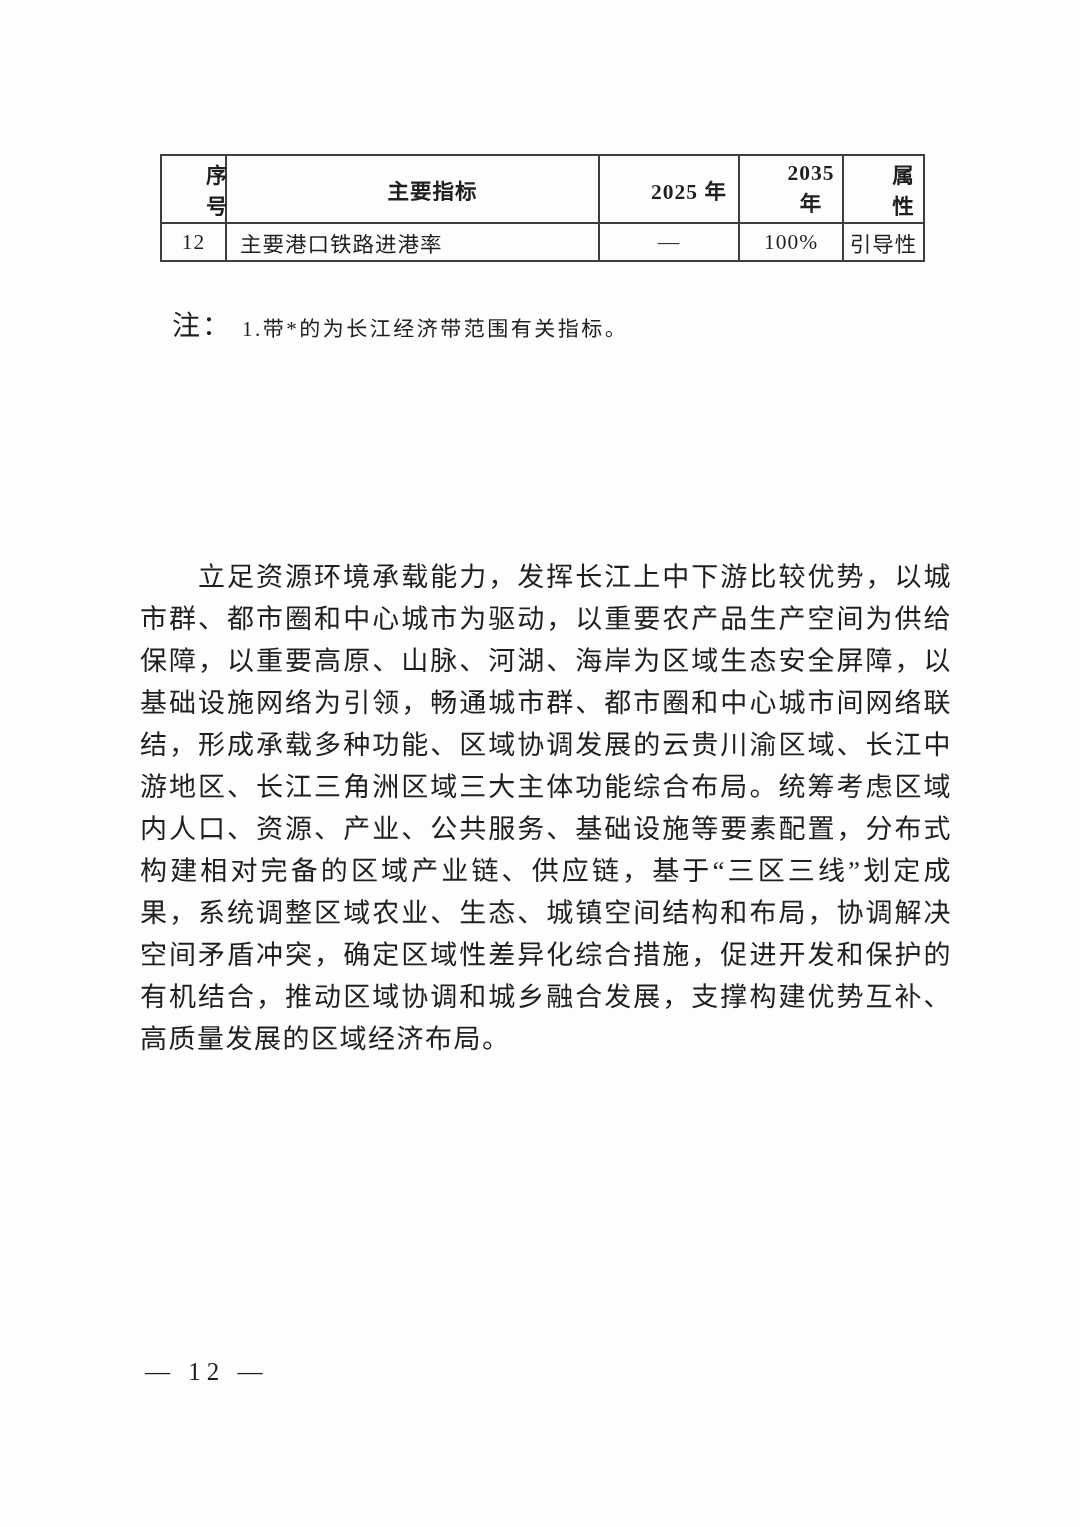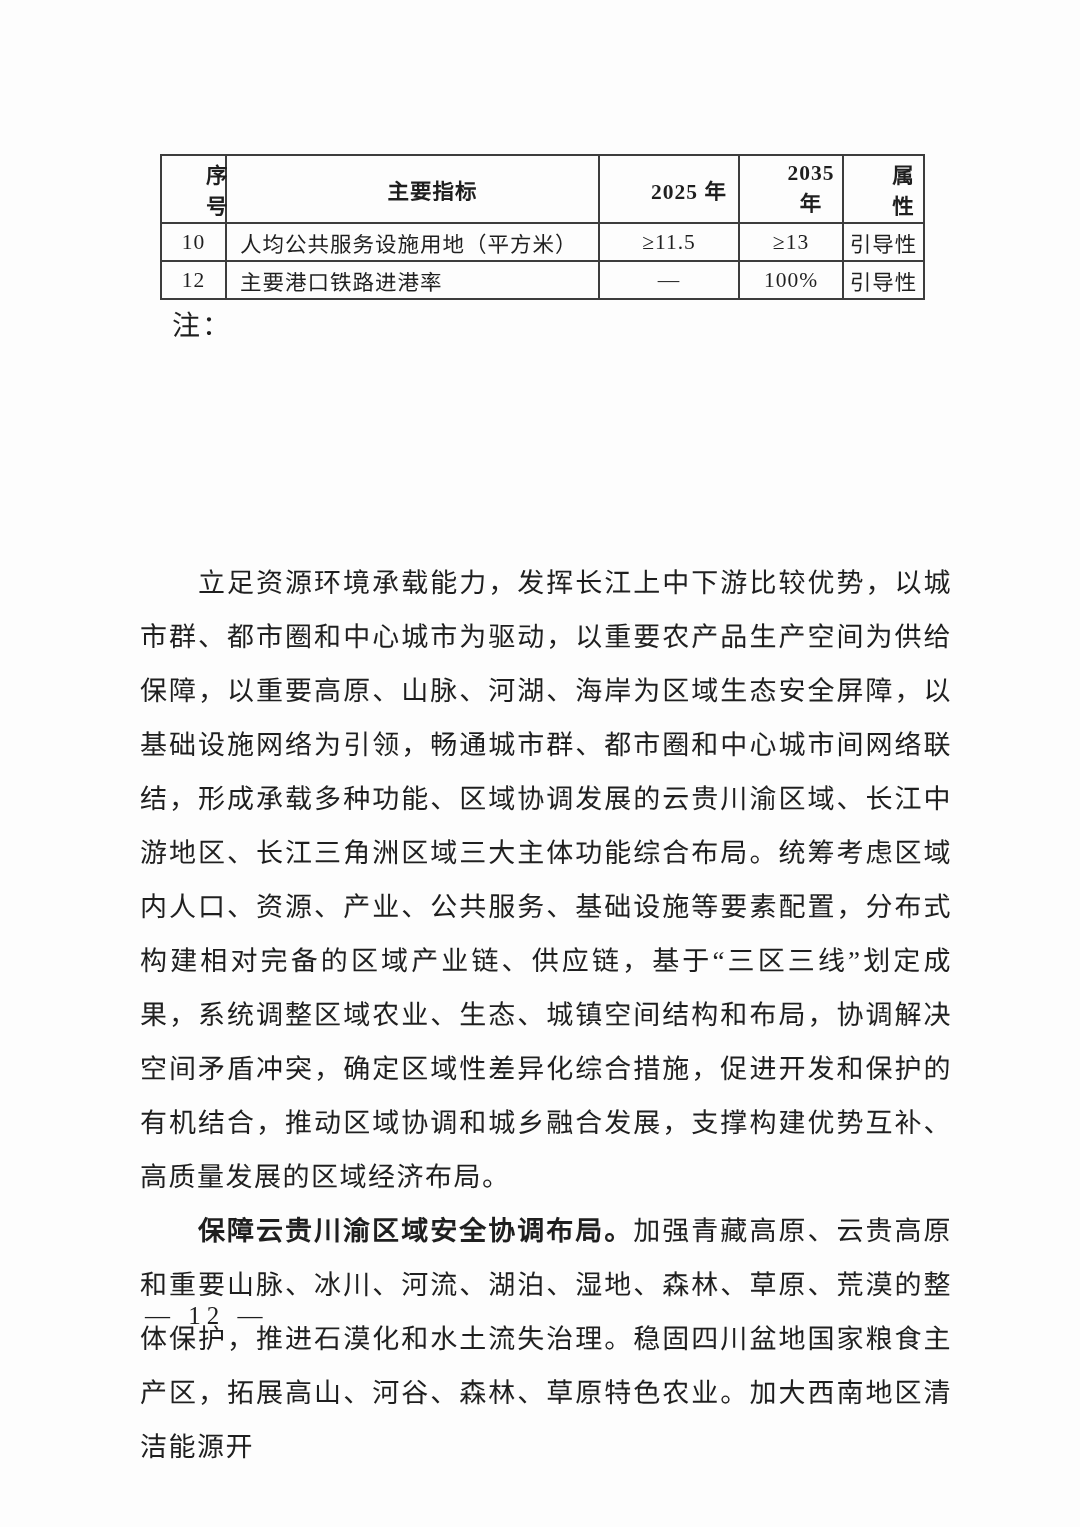--- a/index.html
+++ b/index.html
@@ -80,32 +80,32 @@
 
   
   .body-text {
     position: absolute;
     left: 140px;
     top: 556px;
     width: 812px;
   }
   .body-text p {
     font-size: 27px;
-    line-height: 54px;
+    line-height: 42px;
     letter-spacing: 1.5px;
     text-align: justify;
     text-indent: 58px;
   }
   .body-text .para-lead { font-weight: bold; }
 
   
   .page-footer {
     position: absolute;
     left: 145px;
-    top: 1302px;
+    top: 1358px;
     font-size: 25px;
     letter-spacing: 6px;
   }
 </style>
 </head>
 <body>
 
 <div class="page">
 
   <table class="indicators-table">
@@ -120,45 +120,38 @@
       <tr>
         <th>序号</th>
         <th>主要指标</th>
         <th>2025 年</th>
         <th>2035 年</th>
         <th>属性</th>
       </tr>
     </thead>
     <tbody>
       <tr>
-        <td>10</td>
-        <td class="indicator-cell">人均公共服务设施用地（平方米）</td>
-        <td>≥11.5</td>
-        <td>≥13</td>
-        <td>引导性</td>
-      </tr>
-      <tr>
         <td>12</td>
         <td class="indicator-cell">主要港口铁路进港率</td>
         <td>—</td>
         <td>100%</td>
         <td>引导性</td>
       </tr>
     </tbody>
   </table>
 
   <div class="notes">
     <span class="notes-label">注：</span>
     <div class="notes-body">
+      <p>1.带*的为长江经济带范围有关指标。</p>
     </div>
   </div>
 
   <div class="section-title">
   </div>
 
   <div class="body-text">
     <p><span class="para-lead"></span><span>立足资源环境承载能力，发挥长江上中下游比较优势，以城市群、都市圈和中心城市为驱动，以重要农产品生产空间为供给保障，以重要高原、山脉、河湖、海岸为区域生态安全屏障，以基础设施网络为引领，畅通城市群、都市圈和中心城市间网络联结，形成承载多种功能、区域协调发展的云贵川渝区域、长江中游地区、长江三角洲区域三大主体功能综合布局。统筹考虑区域内人口、资源、产业、公共服务、基础设施等要素配置，分布式构建相对完备的区域产业链、供应链，基于“三区三线”划定成果，系统调整区域农业、生态、城镇空间结构和布局，协调解决空间矛盾冲突，确定区域性差异化综合措施，促进开发和保护的有机结合，推动区域协调和城乡融合发展，支撑构建优势互补、高质量发展的区域经济布局。</span></p>
-    <p><span class="para-lead">保障云贵川渝区域安全协调布局。</span><span>加强青藏高原、云贵高原和重要山脉、冰川、河流、湖泊、湿地、森林、草原、荒漠的整体保护，推进石漠化和水土流失治理。稳固四川盆地国家粮食主产区，拓展高山、河谷、森林、草原特色农业。加大西南地区清洁能源开</span></p>
   </div>
 
   <div class="page-footer">— 12 —</div>
 
 </div>
 
 </body></html>

